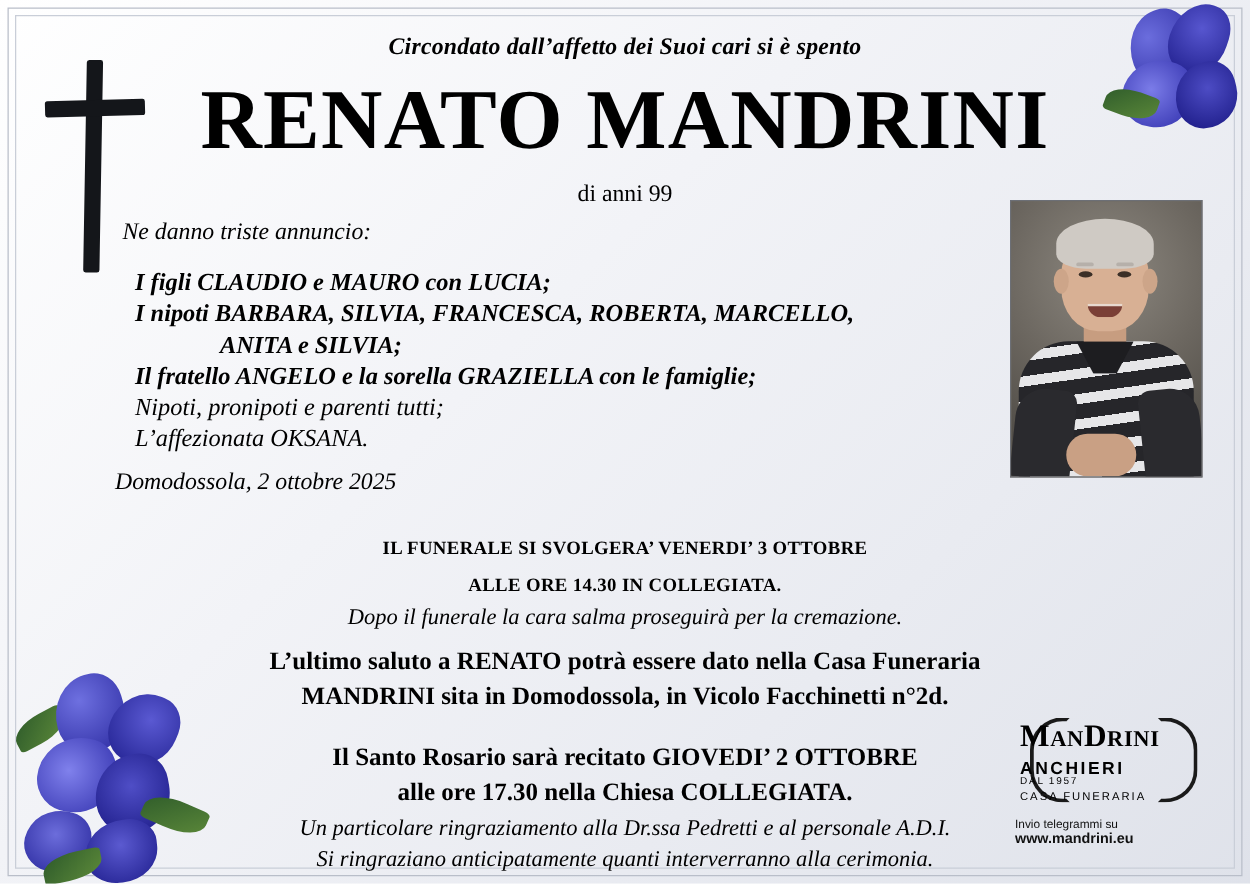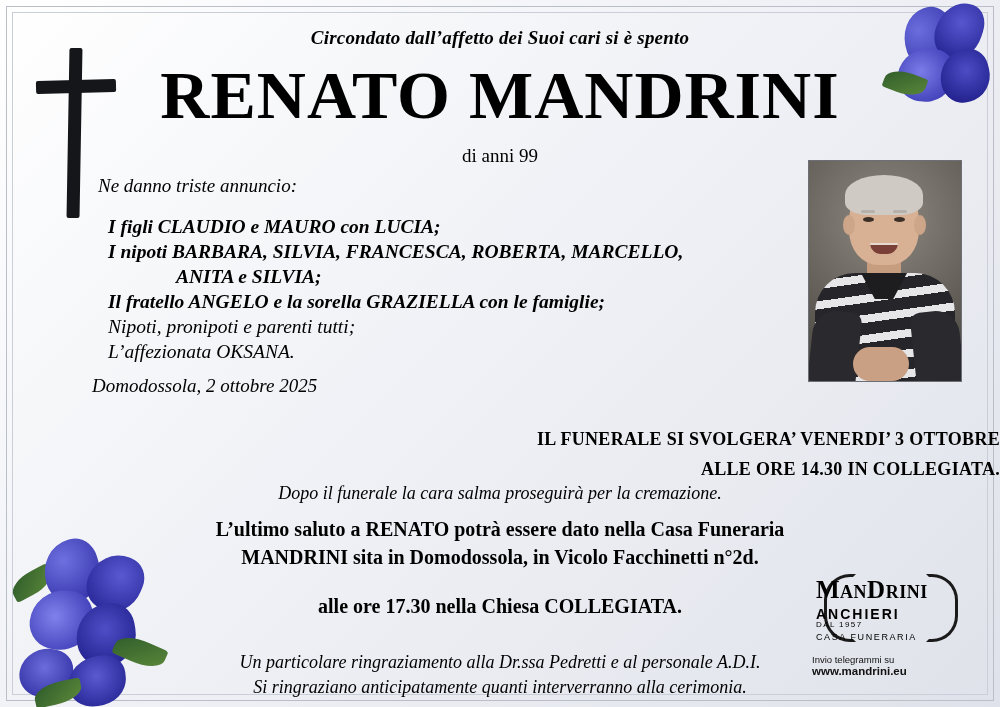--- a/index.html
+++ b/index.html
@@ -126,22 +126,22 @@
     font-style: italic;
     font-size: 19px;
   }
 
   
   .funeral-main {
     position: absolute;
     top: 424px;
     left: 0;
     width: 100%;
-    text-align: right;
-    font-size: 18px;
+    text-align: center;
+    font-size: 15px;
     font-weight: bold;
     line-height: 30px;
     letter-spacing: 0.3px;
   }
   .cremation-note {
     position: absolute;
     top: 483px;
     left: 0;
     width: 100%;
     text-align: center;
@@ -457,20 +457,21 @@
   </div>
 
   <div class="cremation-note">Dopo il funerale la cara salma proseguirà per la cremazione.</div>
 
   <div class="funeral-home">
     <div>L’ultimo saluto a RENATO  potrà essere dato nella Casa Funeraria</div>
     <div>MANDRINI sita in Domodossola, in Vicolo Facchinetti n°2d.</div>
   </div>
 
   <div class="rosary">
+    <div>Il Santo Rosario sarà recitato GIOVEDI’ 2 OTTOBRE</div>
     <div>alle ore 17.30 nella Chiesa COLLEGIATA.</div>
   </div>
 
   <div class="thanks">
     <div>Un particolare ringraziamento alla Dr.ssa Pedretti e al personale A.D.I.</div>
     <div>Si ringraziano anticipatamente quanti interverranno alla cerimonia.</div>
   </div>
 
   <div class="portrait">
     <div class="bg"></div>

